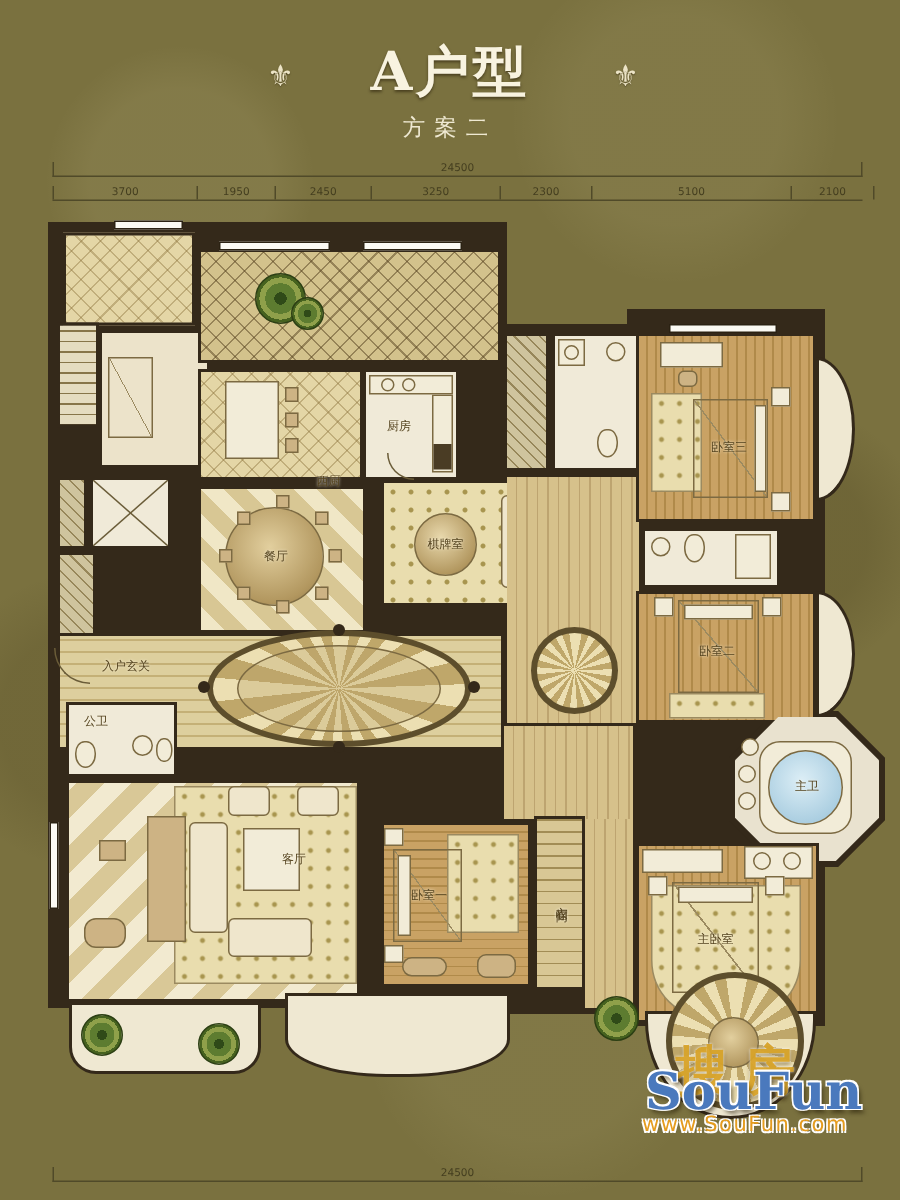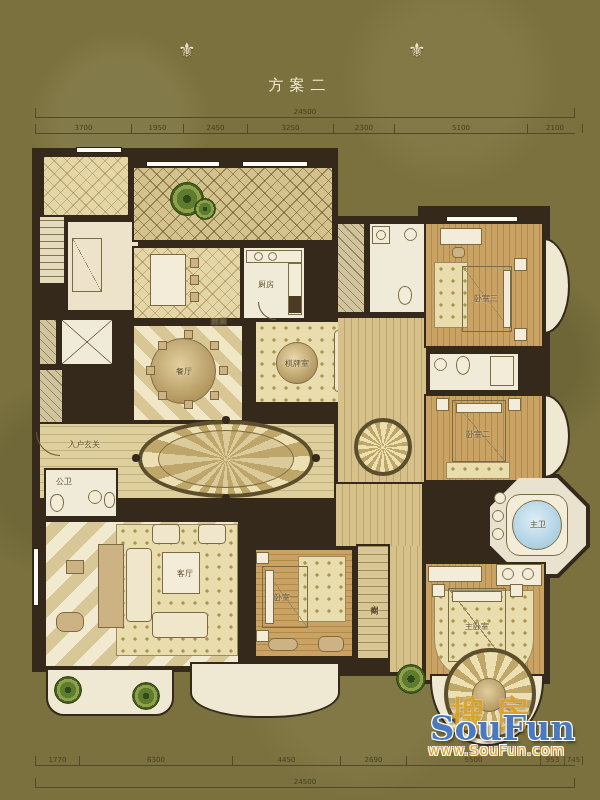--- a/index.html
+++ b/index.html
@@ -71,20 +71,21 @@
   .wm-en{font-family:"DejaVu Serif",serif;font-size:34px;font-weight:bold;color:#4a79bd;
      text-shadow:-1px -1px 0 #fff,1px -1px 0 #fff,-1px 1px 0 #fff,1px 1px 0 #fff,2px 3px 3px rgba(30,20,0,.55);}
   .wm-url{font-size:14px;font-weight:normal;color:#e59c1e;letter-spacing:1px;
      text-shadow:-1px -1px 0 #fff,1px -1px 0 #fff,-1px 1px 0 #fff,1px 1px 0 #fff;}
 </style>
 </head>
 <body>
 
 <div class="canvas">
 
+  <div class="abs title">A户型</div>
   <div class="abs subtitle">方案二</div>
   <div class="abs orn" style="left:178px;">⚜</div>
   <div class="abs orn" style="left:408px;">⚜</div>
 
   <div class="abs dimtotal" style="left:35px;top:108px;width:540px;">24500</div>
   <div class="abs dimrow" style="left:35px;top:124px;width:540px;">
     <span style="width:95px">3700</span>
     <span style="width:51px">1950</span>
     <span style="width:63px">2450</span>
     <span style="width:85px">3250</span>
@@ -171,21 +172,21 @@
   <div class="abs room stripeb" style="left:44px;top:520px;width:196px;height:148px;"></div>
   <div class="abs carpet" style="left:116px;top:524px;width:122px;height:132px;border:1px solid #9b8a60;"></div>
   <div class="abs tan" style="left:98px;top:544px;width:26px;height:84px;"></div>
   <div class="abs tan" style="left:66px;top:560px;width:18px;height:14px;"></div>
   <div class="abs tan" style="left:56px;top:612px;width:28px;height:20px;border-radius:8px;"></div>
   <div class="abs sofa" style="left:126px;top:548px;width:26px;height:74px;"></div>
   <div class="abs sofa" style="left:152px;top:524px;width:28px;height:20px;"></div>
   <div class="abs sofa" style="left:198px;top:524px;width:28px;height:20px;"></div>
   <div class="abs furn" style="left:162px;top:552px;width:38px;height:42px;"></div>
   <div class="abs sofa" style="left:152px;top:612px;width:56px;height:26px;"></div>
-  <div class="abs lbl" style="left:185px;top:573px;">客厅</div>
+  <div class="abs lbl" style="left:196px;top:573px;">客厅</div>
   <div class="abs winv" style="left:33px;top:548px;height:58px;"></div>
 
   <div class="abs bay tiles" style="left:46px;top:668px;width:128px;height:48px;border-radius:0 0 18px 18px;"></div>
   <div class="abs plant" style="left:54px;top:676px;width:28px;height:28px;"></div>
   <div class="abs plant" style="left:132px;top:682px;width:28px;height:28px;"></div>
   <div class="abs bay tiles" style="left:190px;top:662px;width:150px;height:56px;border-radius:0 0 45% 45%;"></div>
 
   <div class="abs room hatch" style="left:336px;top:222px;width:30px;height:92px;"></div>
   <div class="abs room plainw" style="left:368px;top:222px;width:58px;height:92px;"></div>
   <div class="abs furn" style="left:372px;top:226px;width:18px;height:18px;"></div>
@@ -255,28 +256,19 @@
   <div class="abs furn" style="left:452px;top:591px;width:50px;height:11px;"></div>
   <div class="abs furn" style="left:432px;top:584px;width:13px;height:13px;"></div>
   <div class="abs furn" style="left:510px;top:584px;width:13px;height:13px;"></div>
   <div class="abs lbl" style="left:477px;top:626px;text-align:right;">主卧室</div>
 
   <div class="abs bay tiles" style="left:430px;top:674px;width:114px;height:72px;border-radius:0 0 55% 55% / 0 0 100% 100%;"></div>
   <div class="abs sunburst" style="left:444px;top:648px;width:92px;height:92px;"></div>
   <div class="abs tan circ" style="left:472px;top:678px;width:34px;height:34px;background:radial-gradient(circle at 45% 40%,#e2cf9e,#b2975f 75%,#8a7244);"></div>
   <div class="abs plant" style="left:396px;top:664px;width:30px;height:30px;"></div>
 
-  <div class="abs dimrow" style="left:35px;top:756px;width:540px;">
-    <span style="width:43px">1770</span>
-    <span style="width:152px">6300</span>
-    <span style="width:107px">4450</span>
-    <span style="width:65px">2690</span>
-    <span style="width:133px">5500</span>
-    <span style="width:23px">953</span>
-    <span style="width:17px">745</span>
-  </div>
   <div class="abs dimtotal" style="left:35px;top:778px;width:540px;">24500</div>
 
   <div class="abs wm-zh" style="left:450px;top:690px;z-index:8;">搜房</div>
   <div class="abs wm-en" style="left:430px;top:708px;z-index:9;">SouFun</div>
   <div class="abs wm-url" style="left:428px;top:742px;z-index:9;">www.SouFun.com</div>
 
 </div>
 
 </body></html>

